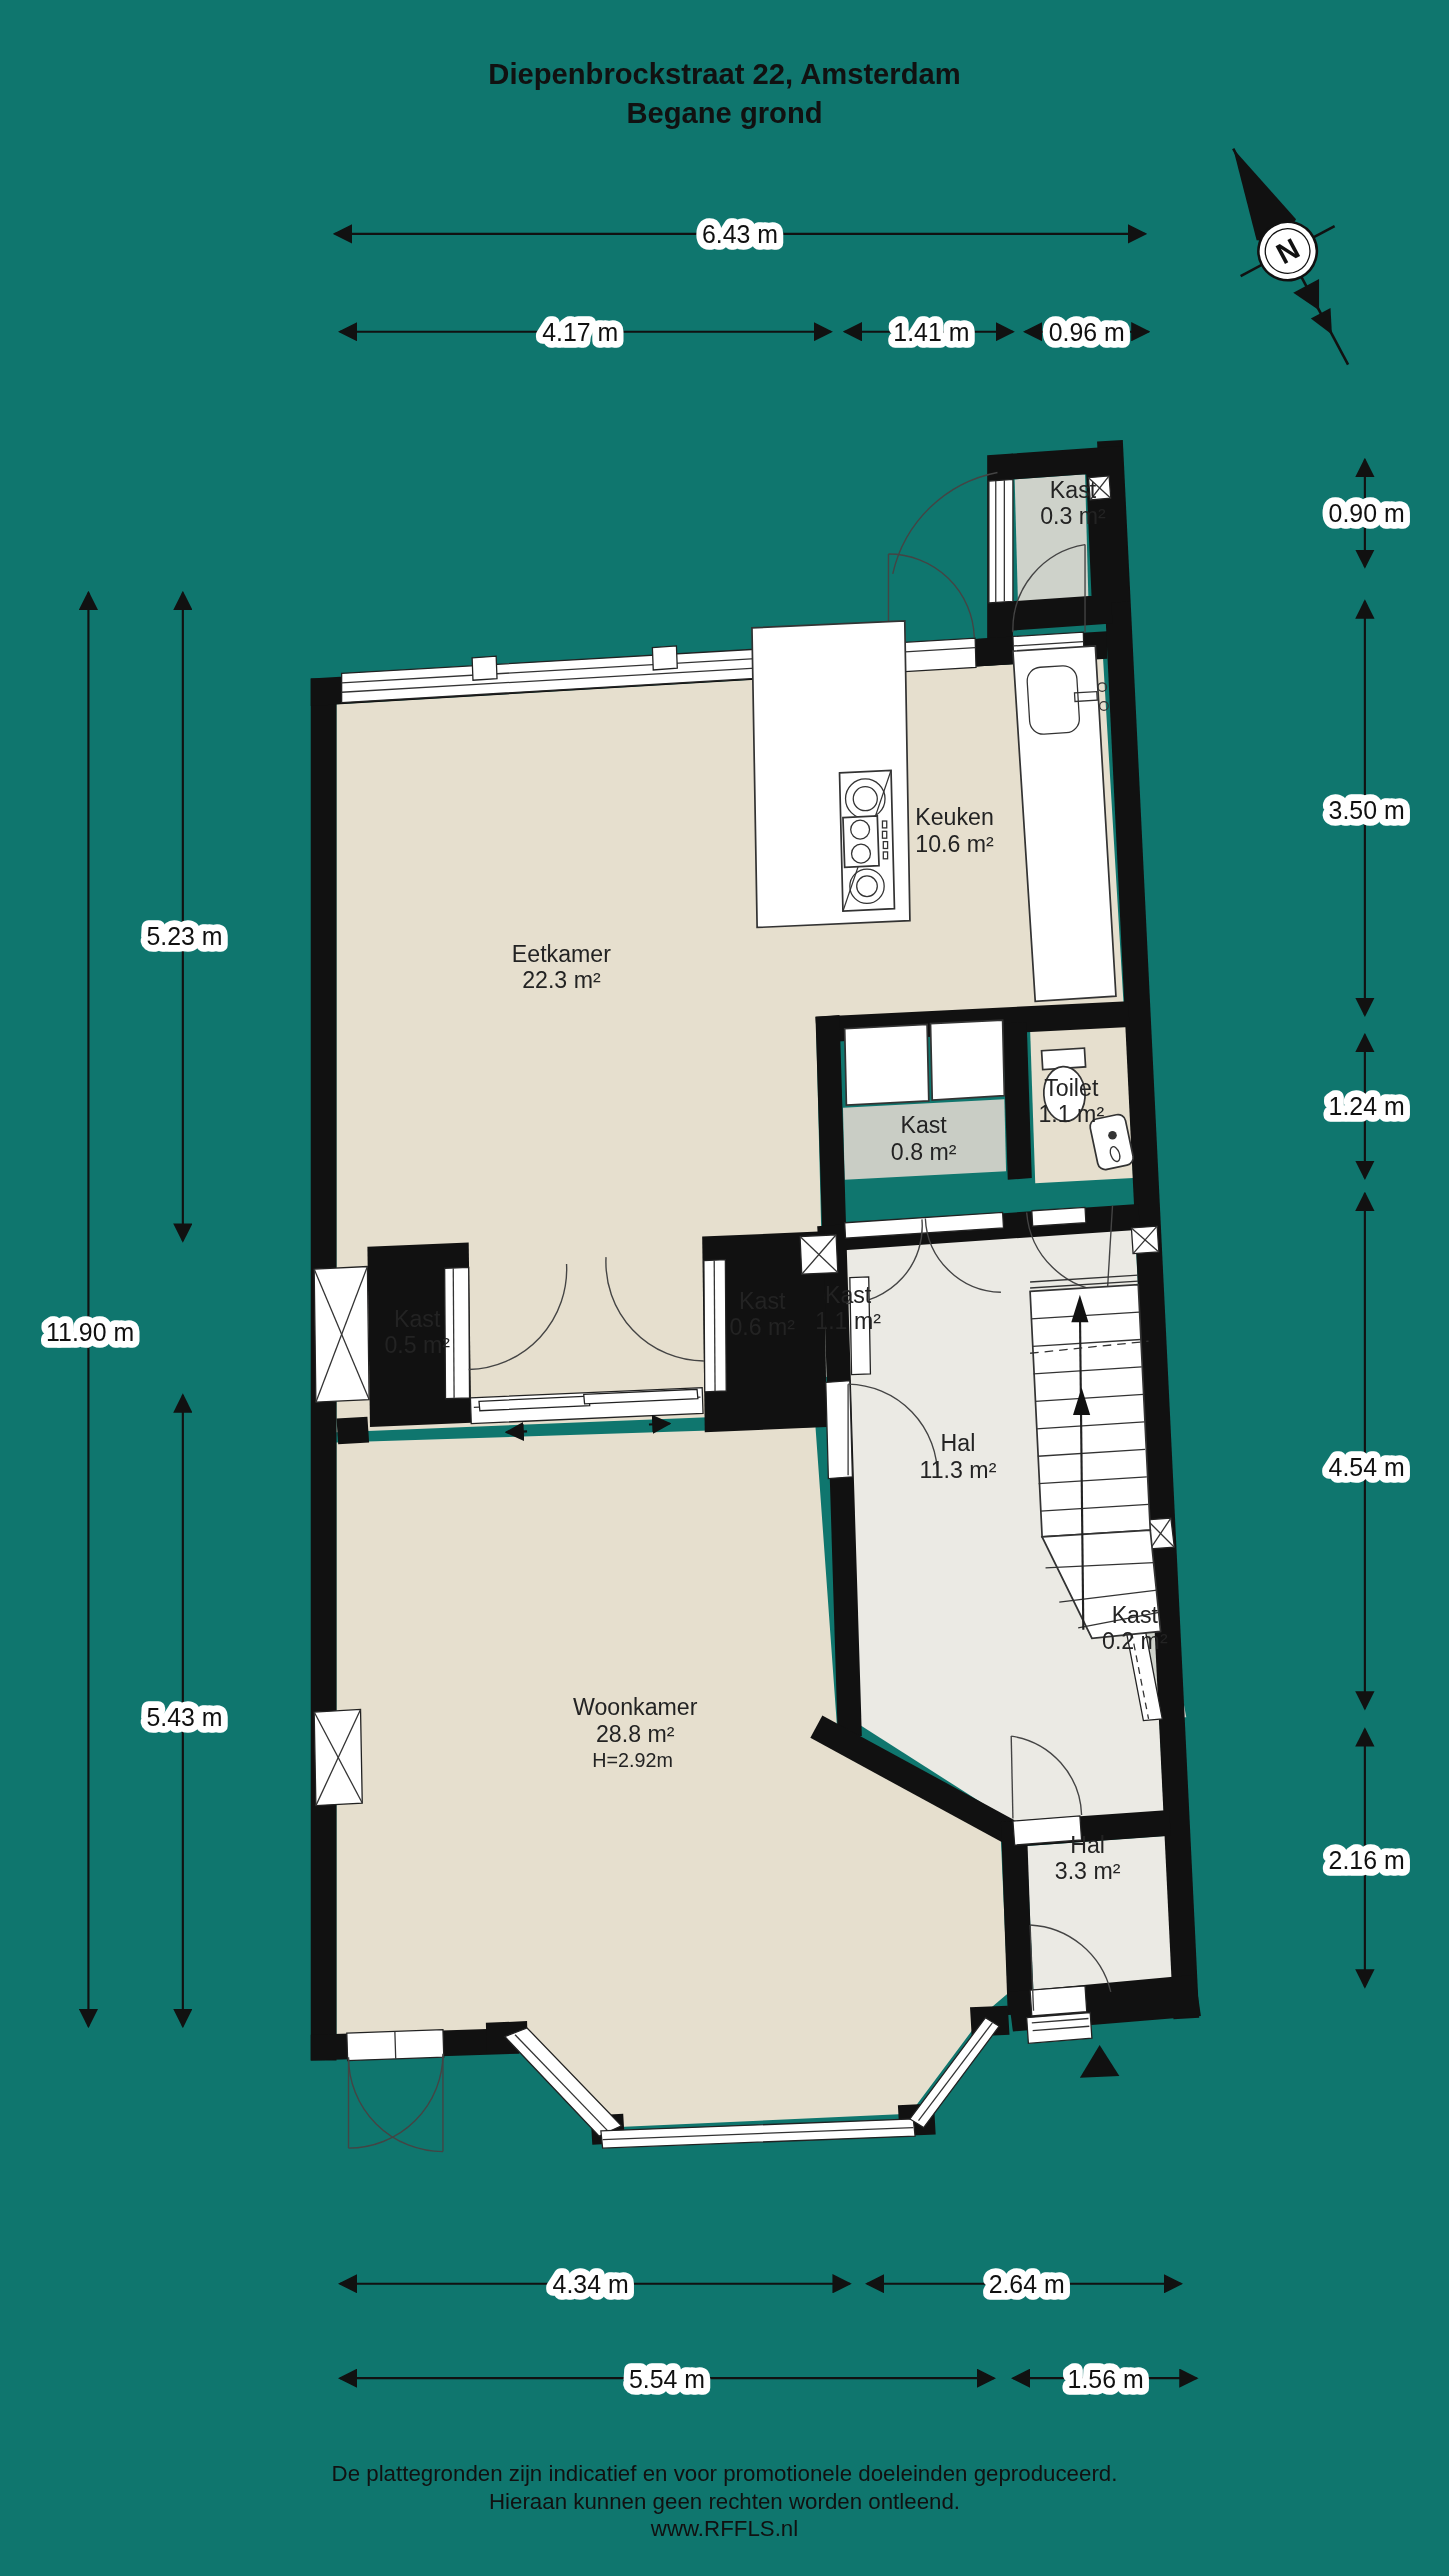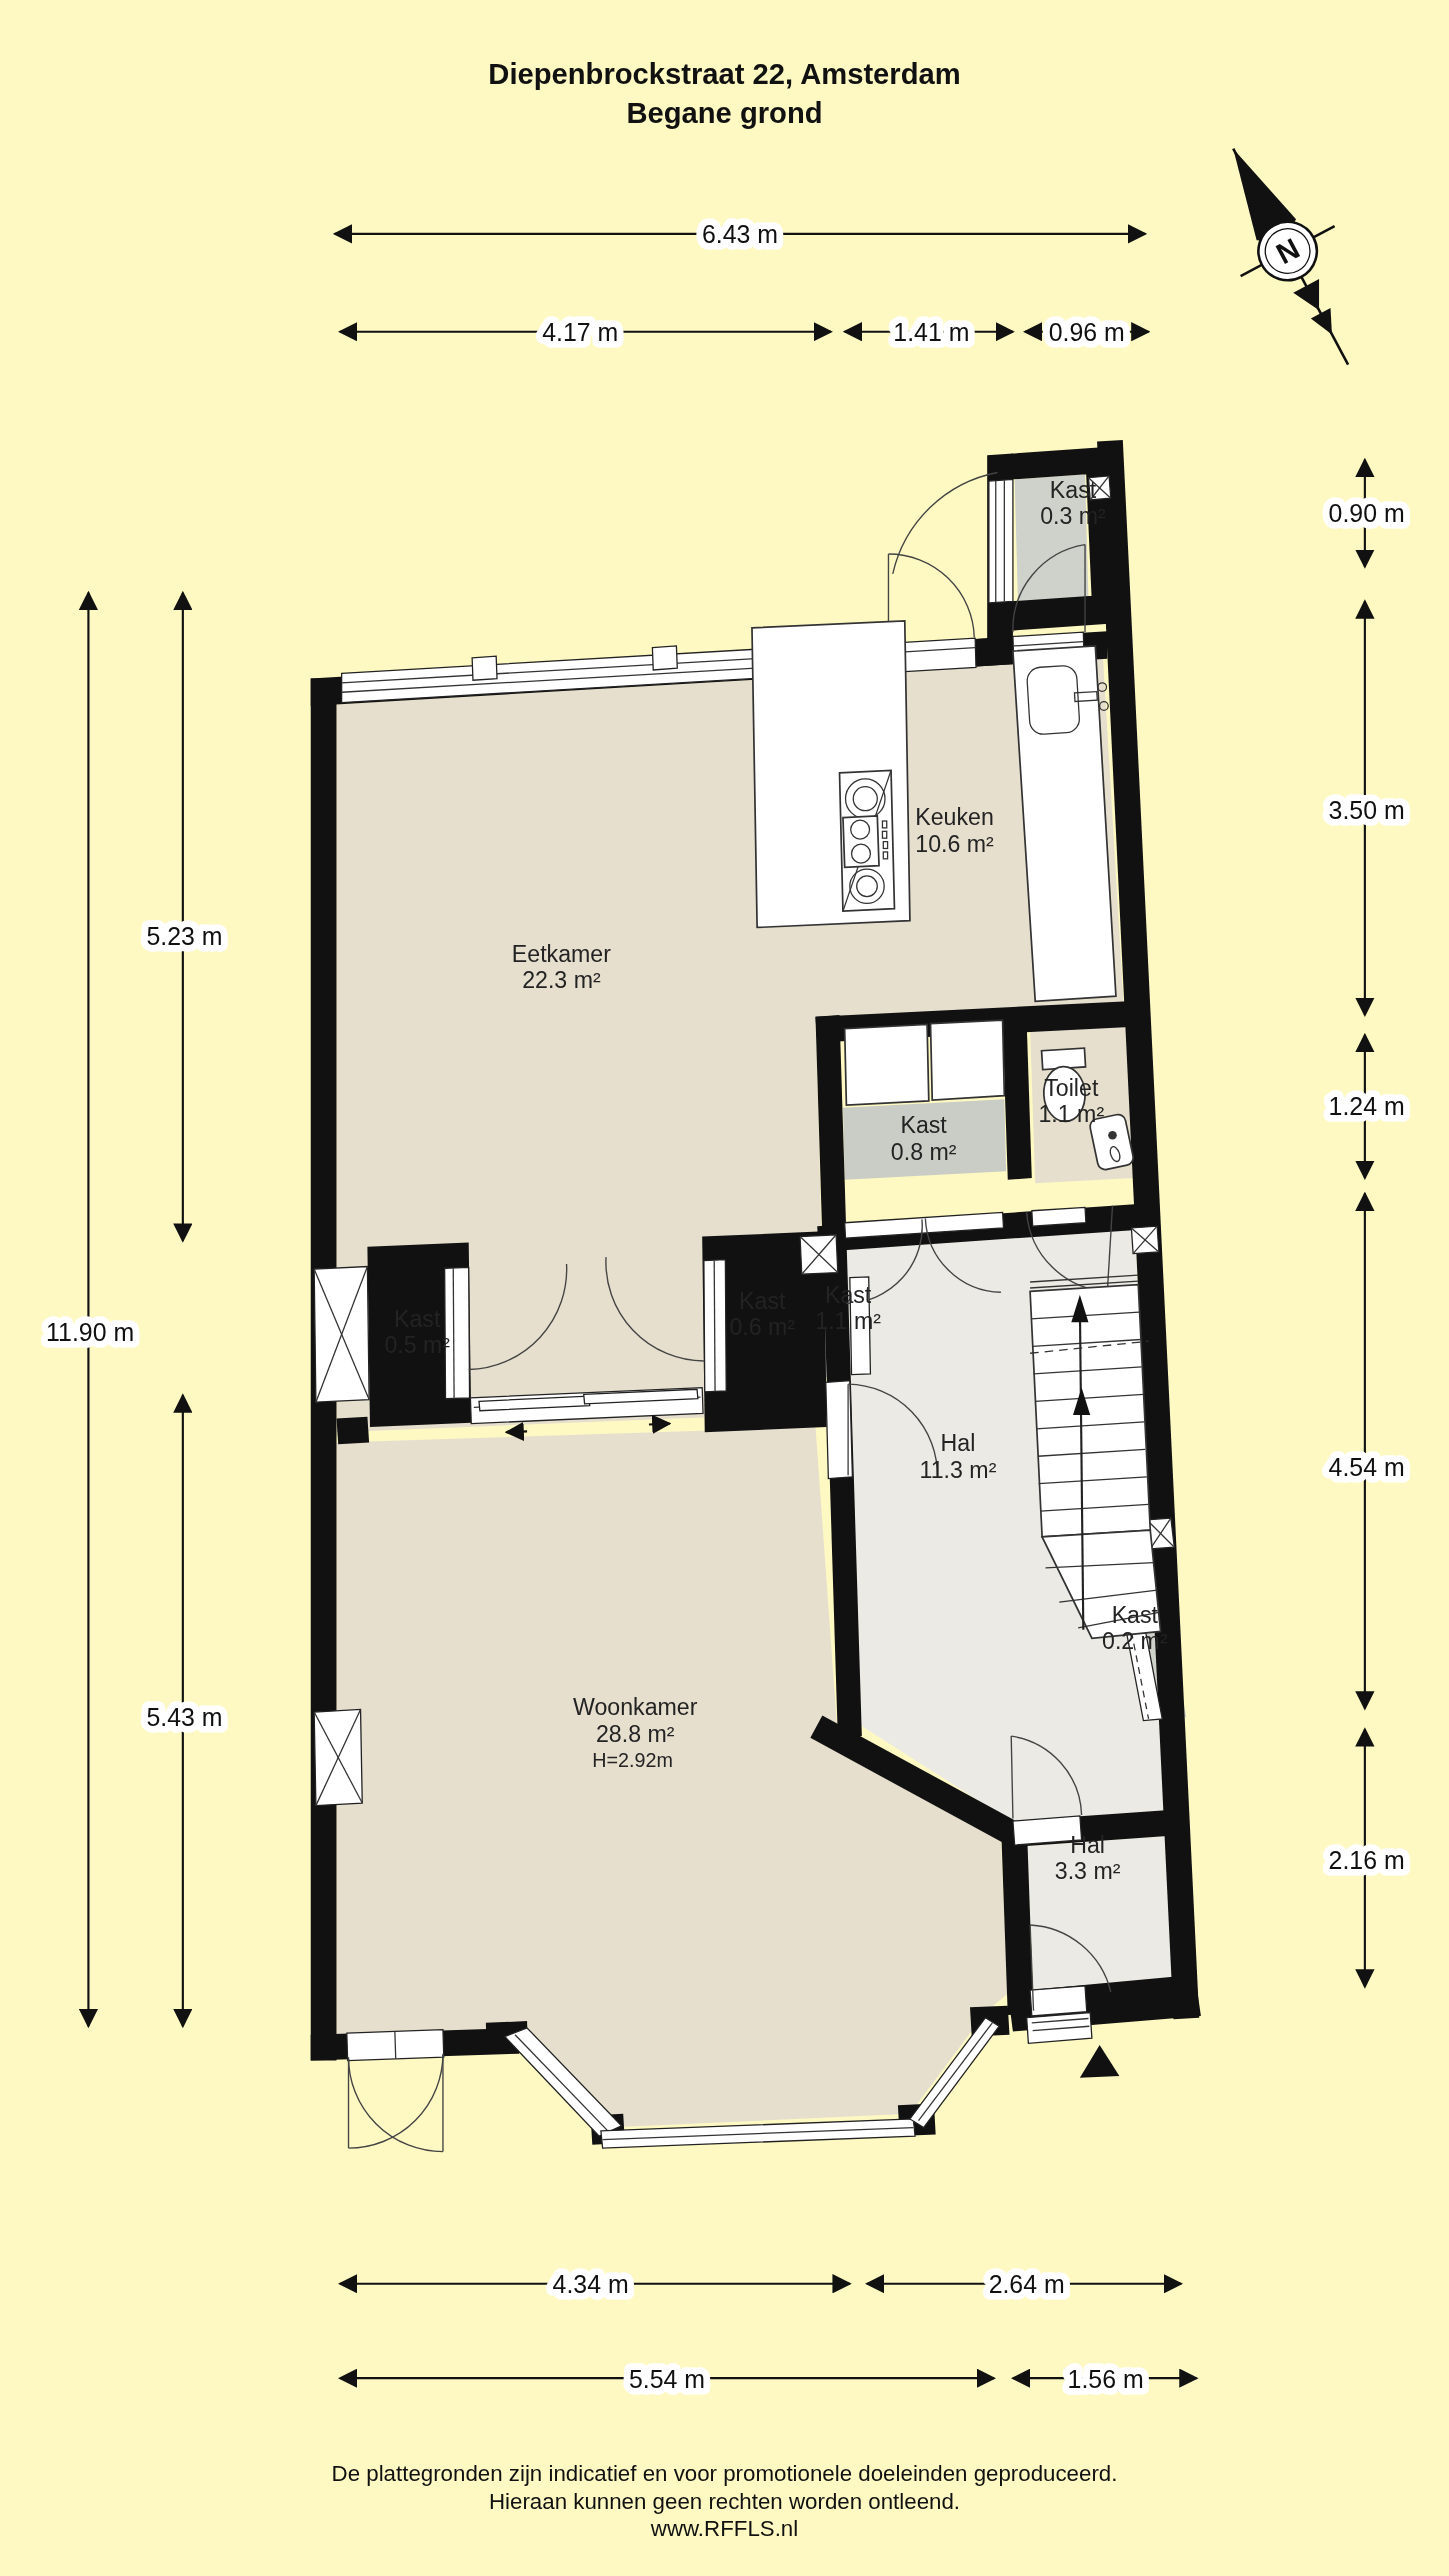--- a/index.html
+++ b/index.html
@@ -1,16 +1,16 @@
 <!DOCTYPE html>
 <html style="font-size:13.7px"><head>
 <meta charset="utf-8">
 <style>
   html,body{margin:0;padding:0;background:#fff;}
-  .page{width:1449px;height:2576px;position:relative;background:#fef9c3;font-family:"Liberation Sans",sans-serif;}
+  .page{width:1449px;height:2576px;position:relative;background:#0f766e;font-family:"Liberation Sans",sans-serif;}
   svg{position:absolute;left:0;top:0;}
   text{font-family:"Liberation Sans",sans-serif;}
   .title{font-size:34px;font-weight:bold;fill:#111;text-anchor:middle;}
   .room{font-size:27px;fill:#232323;text-anchor:middle;}
   .room-small{font-size:23px;fill:#232323;text-anchor:middle;}
   .dim{font-size:29px;fill:#101010;text-anchor:middle;paint-order:stroke;stroke:#ffffff;stroke-width:16px;stroke-linejoin:round;}
   .footer{font-size:26px;fill:#111;text-anchor:middle;}
   .wall{fill:#111;stroke:none;}
   .thin{stroke:#333;stroke-width:1.5;fill:none;}
   .arc{stroke:#444;stroke-width:1.6;fill:none;}

